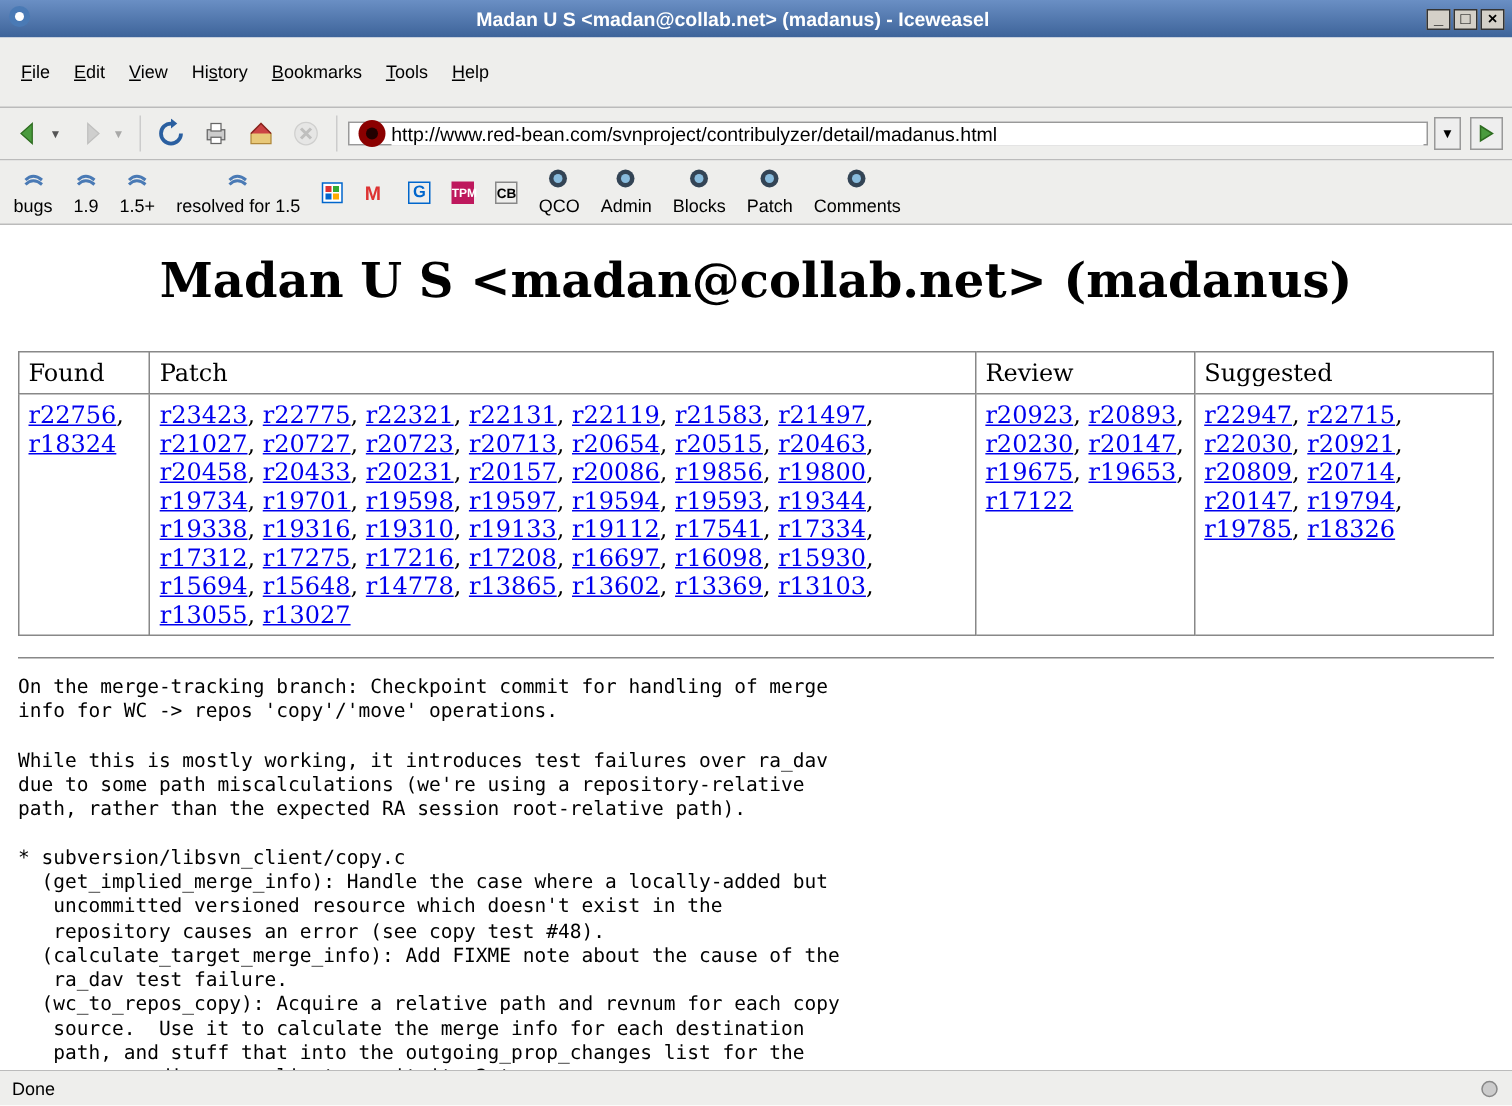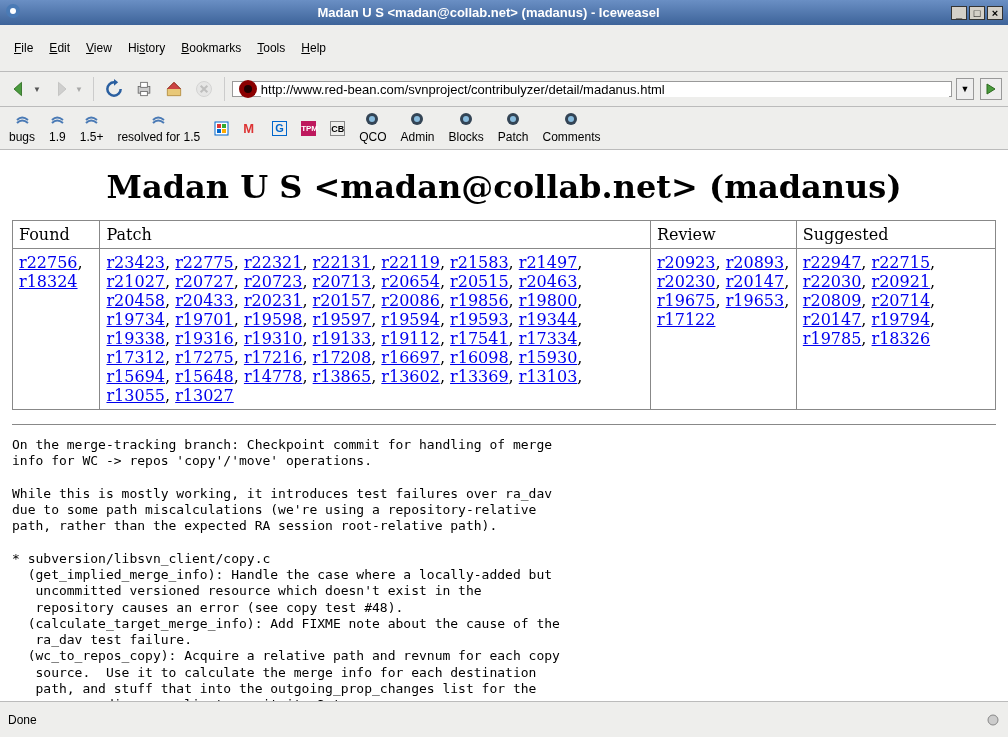--- a/index.html
+++ b/index.html
@@ -23,30 +23,30 @@
 .url-dd { width: 18px; height: 22px; display: inline-flex; align-items: center; justify-content: center; background: #eee; border: 1px solid #999; cursor: pointer; font-size: 9px; }
 .go-btn { width: 22px; height: 22px; display: inline-flex; align-items: center; justify-content: center; background: #eee; border: 1px solid #999; cursor: pointer; margin-left: 2px; }
 .bookmarks-bar { background: #eeeeec; padding: 3px 6px; display: flex; align-items: center; gap: 8px; border-bottom: 1px solid #bbb; font-size: 12px; flex-wrap: wrap; }
 .bm-item { display: inline-flex; align-items: center; gap: 3px; cursor: pointer; padding: 2px 3px; flex-direction: column; }
 .bm-icon { width: 15px; height: 15px; display: inline-block; }
 .content-area { flex: 1; position: relative; overflow: hidden; display: flex; }
 .page-content { flex: 1; overflow-y: scroll; padding: 0; background: #fff; }
 .page-content::-webkit-scrollbar { width: 16px; }
 .page-content::-webkit-scrollbar-track { background: #e8e8e8; }
 .page-content::-webkit-scrollbar-thumb { background: #c0c0c0; border: 1px solid #888; }
-h1.page-title { font-family: "DejaVu Serif", Georgia, serif; font-size: 32px; font-weight: bold; text-align: center; margin: 18px 0 14px; }
+h1.page-title { font-family: "DejaVu Serif", Georgia, serif; font-size: 32px; font-weight: bold; text-align: center; margin: 18px 0 28px; }
 table.data-table { border-collapse: collapse; margin: 12px 12px 14px; width: calc(100% - 24px); }
 table.data-table th, table.data-table td { border: 1px solid #888; padding: 4px 6px; text-align: left; vertical-align: top; font-size: 16px; font-family: "DejaVu Serif", Georgia, serif; }
 table.data-table th { font-weight: normal; }
 table.data-table a { color: #0000ee; text-decoration: underline; }
 hr.divider { margin: 8px 12px; border: none; border-top: 1px solid #888; }
 .commit-header { font-family: monospace; font-size: 13px; padding: 0 12px; }
 .commit-header a { color: #0000ee; font-weight: bold; text-decoration: underline; }
 pre.commit-body { font-family: monospace; font-size: 13px; white-space: pre; padding: 0 12px; line-height: 1.25; margin-top: 12px; }
-.statusbar { background: #eeeeec; border-top: 1px solid #bbb; padding: 3px 8px; display: flex; align-items: center; font-size: 12px; height: 36px; }
+.statusbar { background: #eeeeec; border-top: 1px solid #bbb; padding: 3px 8px; display: flex; align-items: center; font-size: 12px; height: 24px; }
 .statusbar .status-text { flex: 1; }
 .statusbar .grip { width: 14px; height: 14px; }
 .rev-link { color: #0000ee; text-decoration: underline; cursor: pointer; }
 </style>
 </head>
 <body>
 
 <div class="window-titlebar">
   <span class="icon">
     <svg width="16" height="16">

